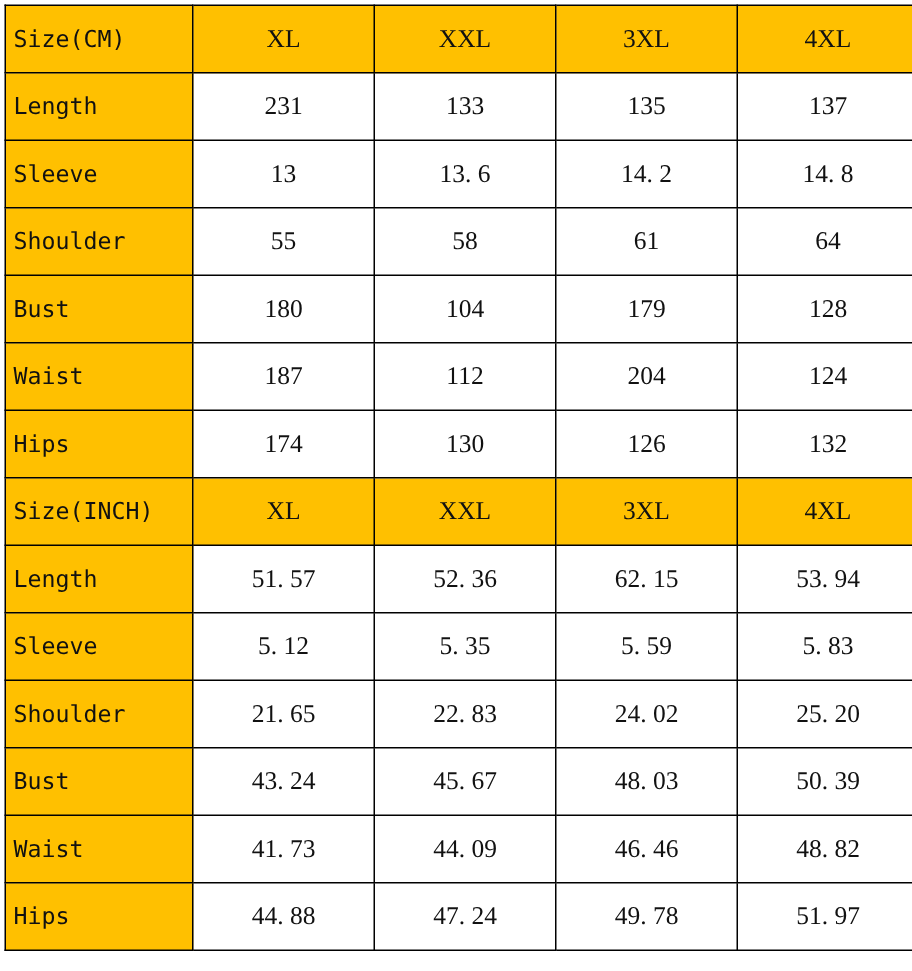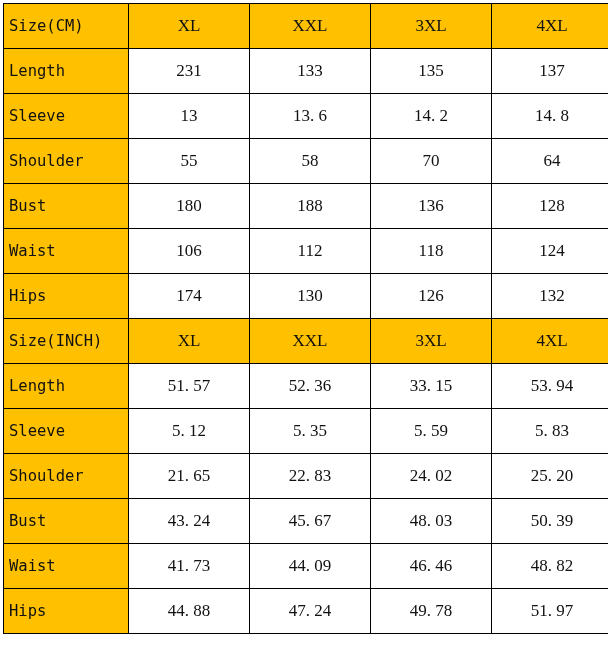--- a/index.html
+++ b/index.html
@@ -80,35 +80,35 @@
       <td class="rowlabel">Sleeve</td>
       <td class="datacell">13</td>
       <td class="datacell">13. 6</td>
       <td class="datacell">14. 2</td>
       <td class="datacell">14. 8</td>
     </tr>
     <tr>
       <td class="rowlabel">Shoulder</td>
       <td class="datacell">55</td>
       <td class="datacell">58</td>
-      <td class="datacell">70</td>
+      <td class="datacell">61</td>
       <td class="datacell">64</td>
     </tr>
     <tr>
       <td class="rowlabel">Bust</td>
       <td class="datacell">180</td>
-      <td class="datacell">188</td>
-      <td class="datacell">136</td>
+      <td class="datacell">104</td>
+      <td class="datacell">179</td>
       <td class="datacell">128</td>
     </tr>
     <tr>
       <td class="rowlabel">Waist</td>
-      <td class="datacell">106</td>
+      <td class="datacell">187</td>
       <td class="datacell">112</td>
-      <td class="datacell">118</td>
+      <td class="datacell">204</td>
       <td class="datacell">124</td>
     </tr>
     <tr>
       <td class="rowlabel">Hips</td>
       <td class="datacell">174</td>
       <td class="datacell">130</td>
       <td class="datacell">126</td>
       <td class="datacell">132</td>
     </tr>
 
@@ -116,21 +116,21 @@
       <td class="rowlabel">Size(INCH)</td>
       <td class="datacell">XL</td>
       <td class="datacell">XXL</td>
       <td class="datacell">3XL</td>
       <td class="datacell">4XL</td>
     </tr>
     <tr>
       <td class="rowlabel">Length</td>
       <td class="datacell">51. 57</td>
       <td class="datacell">52. 36</td>
-      <td class="datacell">33. 15</td>
+      <td class="datacell">62. 15</td>
       <td class="datacell">53. 94</td>
     </tr>
     <tr>
       <td class="rowlabel">Sleeve</td>
       <td class="datacell">5. 12</td>
       <td class="datacell">5. 35</td>
       <td class="datacell">5. 59</td>
       <td class="datacell">5. 83</td>
     </tr>
     <tr>

